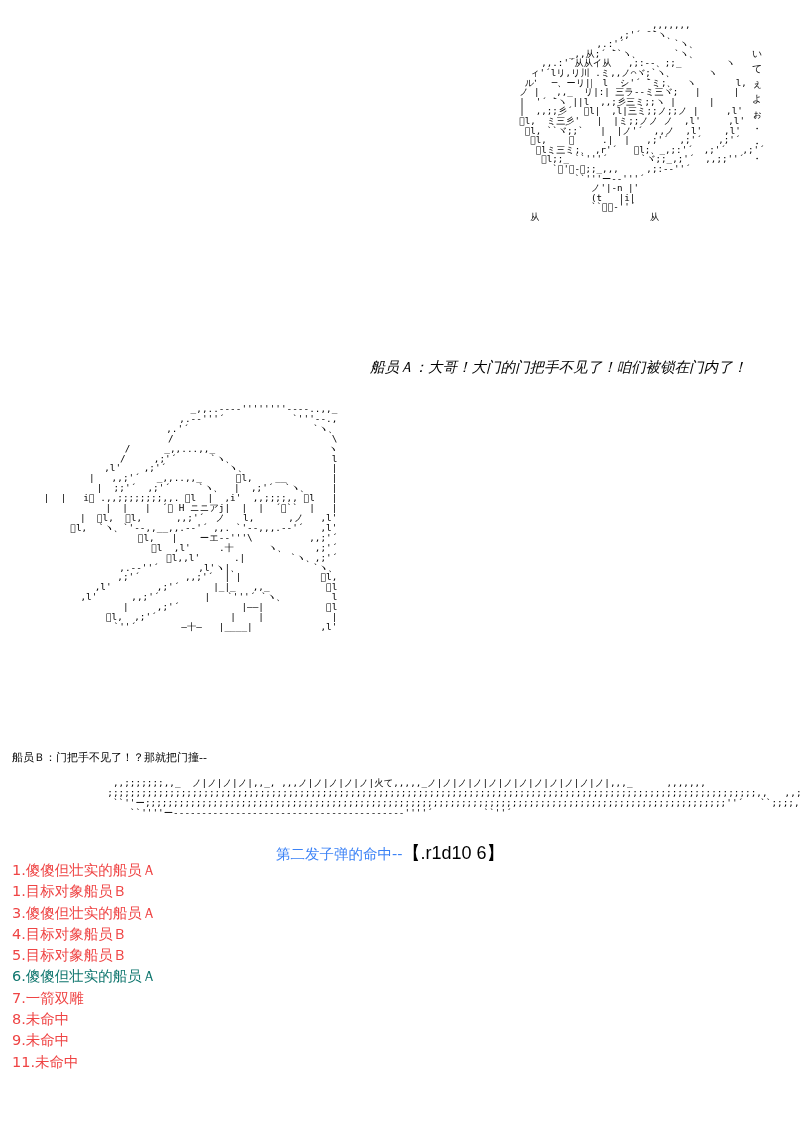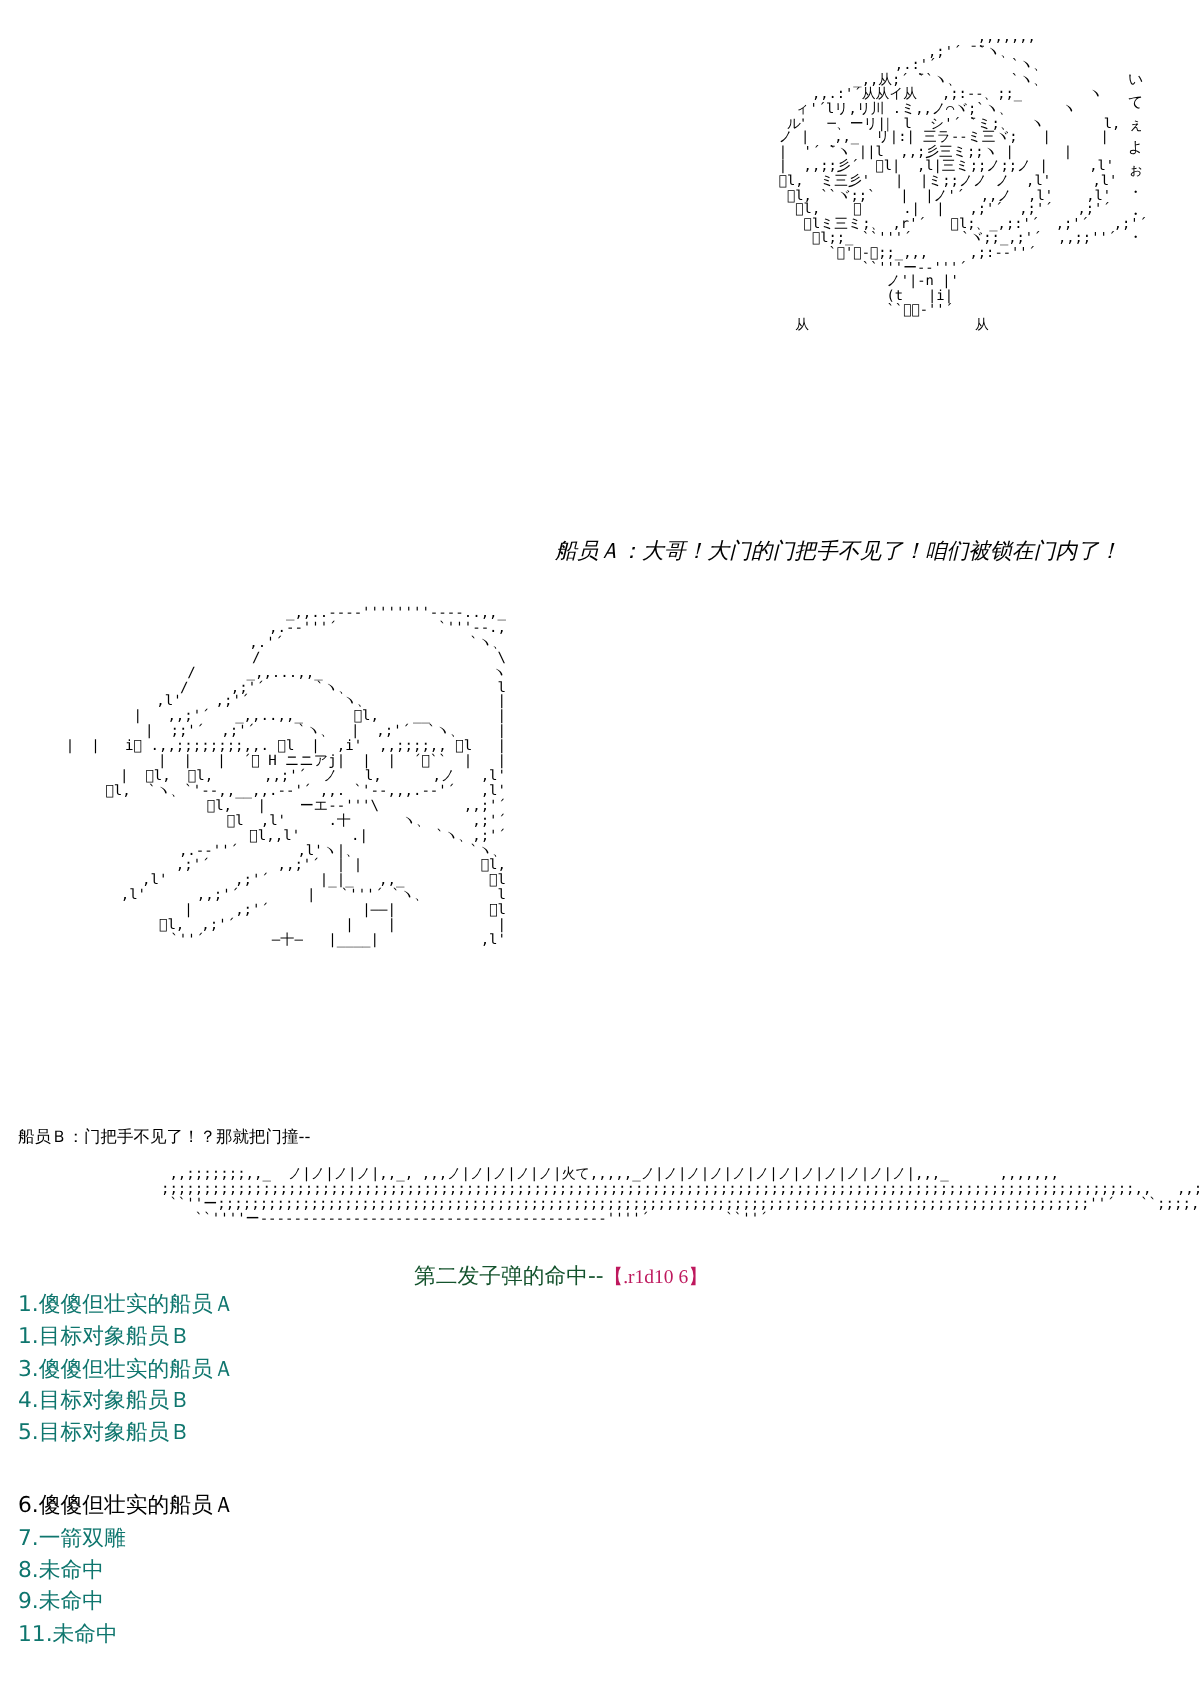--- a/index.html
+++ b/index.html
@@ -69,42 +69,41 @@
     line-height: 9.9px;
   }
   #result-line {
     position: absolute;
     left: 276px;
     top: 841px;
     font-size: 14.5px;
     font-family: "DejaVu Sans", sans-serif;
     white-space: pre;
   }
-  #result-line .green { color: #14532d; }
+  #result-line .green { color: #3b82f6; }
   #result-line .dice {
-    color: #be185d;
-    font-family: Liberation Serif, serif;
-    font-size: 13px;
+    color: #000000;
+    font-family: Liberation Sans, sans-serif;
+    font-size: 18px;
   }
   #outcome-list {
     position: absolute;
     left: 12px;
     top: 860px;
     width: 400px;
   }
   #outcome-list .item {
     font-size: 14.5px;
     font-family: "DejaVu Sans", sans-serif;
     line-height: 21.3px;
     white-space: pre;
-    color: #0f766e;
+    color: #ef4444;
   }
   #outcome-list .item.hit {
-    color: #000000;
-    margin-top: 28px;
+    color: #0f766e;
   }
 </style>
 </head>
 <body>
 
 <div class="aa" id="aa-top">                            ,,,,,,,
                       ,;'´ ̄ ̄`ヽ、
                   ,.:'´         `ヽ、
              _,,从;´ ̄``ヽ、      `ヽ、
         ,,.:'´从从イ从   ,;:‐-、;;_        ヽ

